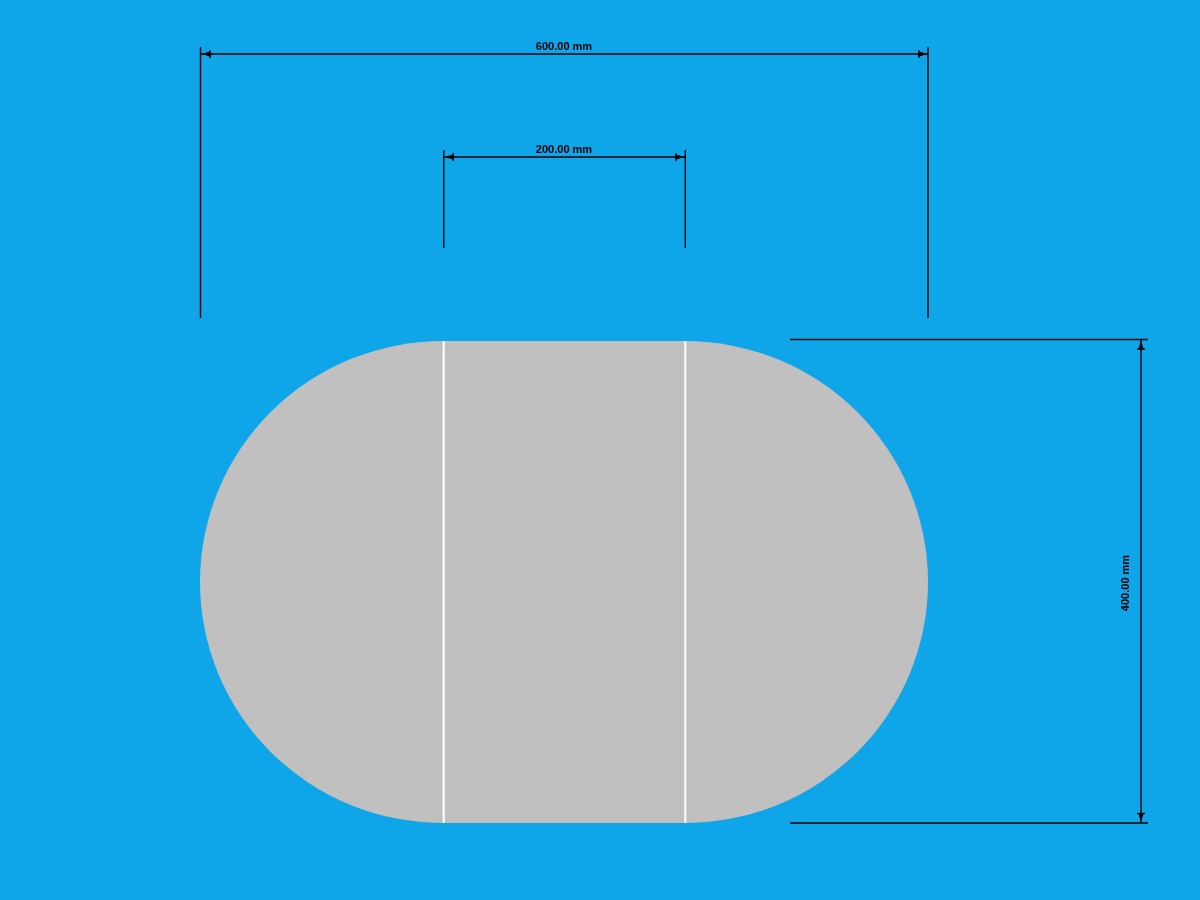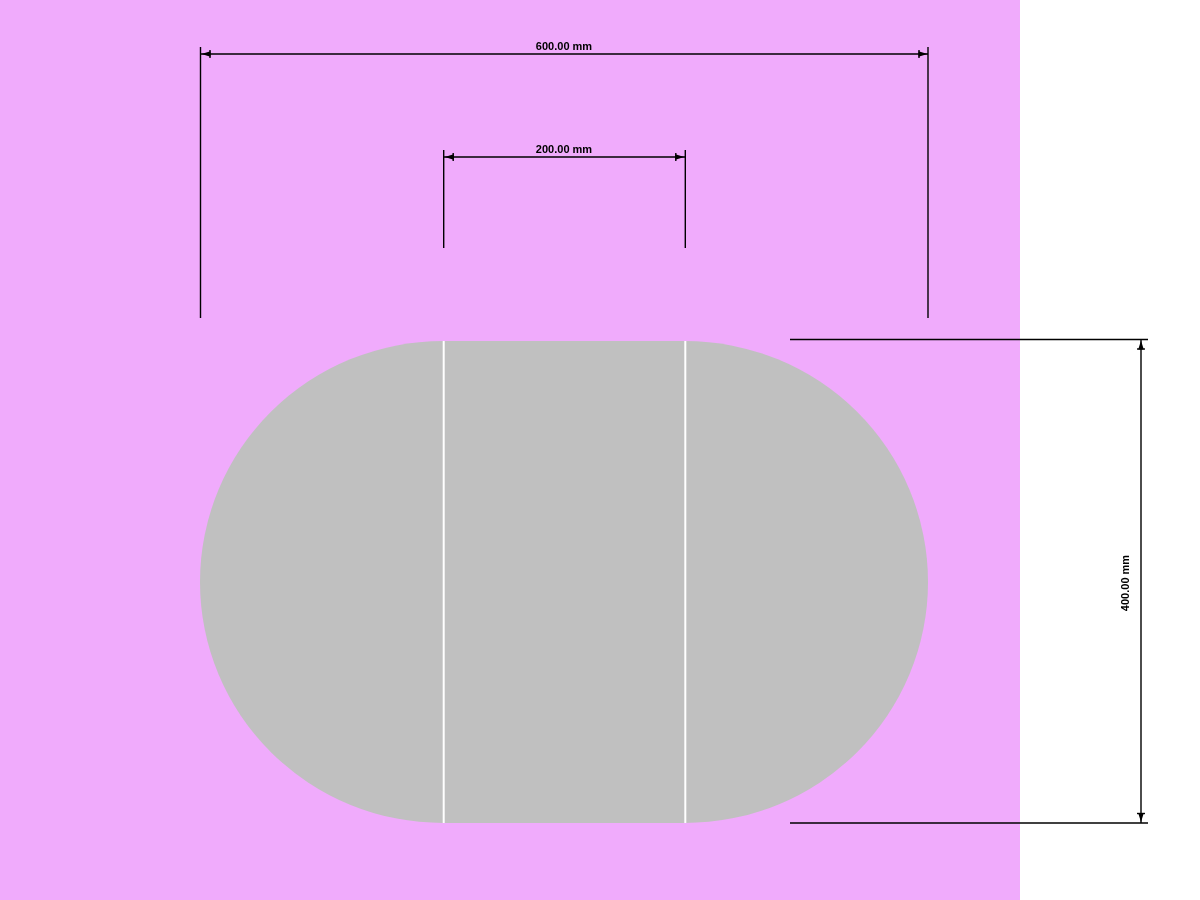--- a/index.html
+++ b/index.html
@@ -6,23 +6,23 @@
     margin: 0;
     padding: 0;
     width: 1200px;
     height: 900px;
     background: #ffffff;
     overflow: hidden;
     font-family: "Liberation Sans", sans-serif;
   }
   .canvas-wrap {
     position: relative;
-    width: 1020px;
+    width: 1200px;
     height: 900px;
-    background: #f0abfc;
+    background: #0ea5e9;
   }
   svg { display: block; }
   .dl {                 
     stroke: #000000;
     stroke-width: 1.4;
     fill: none;
   }
   .arrow {
     fill: #000000;
     stroke: none;

